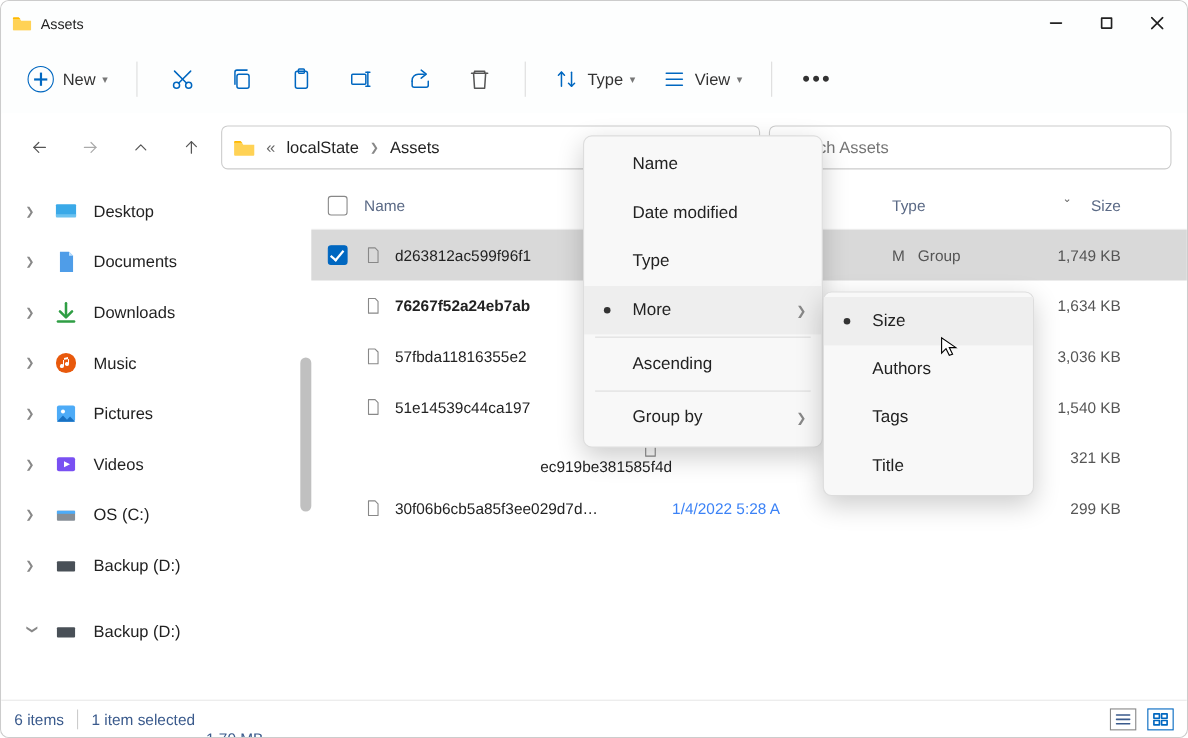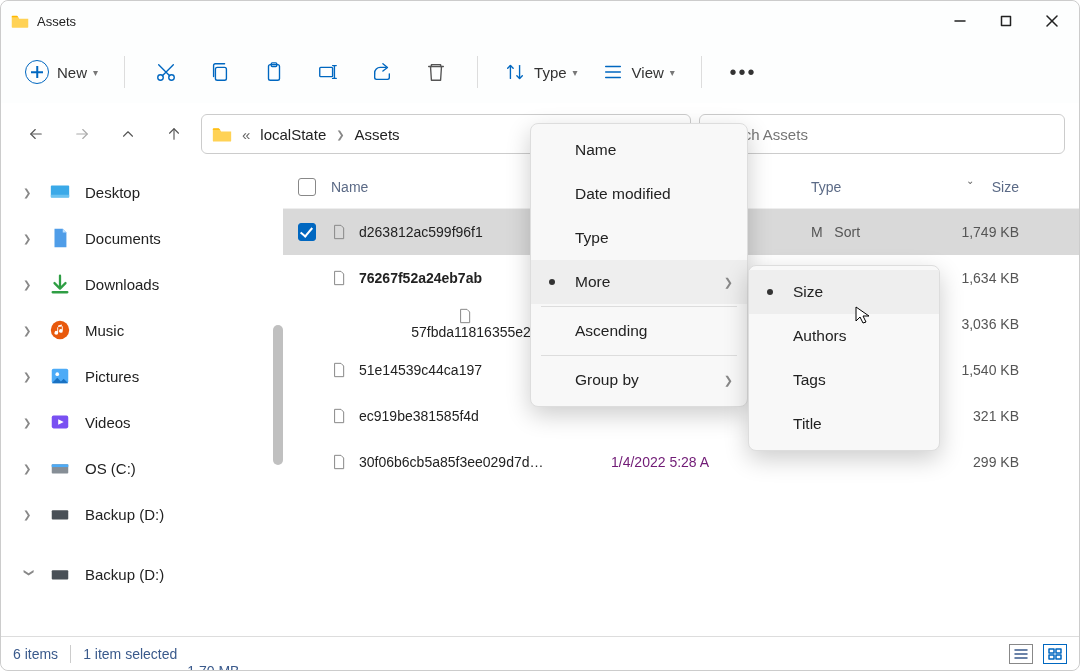--- a/index.html
+++ b/index.html
@@ -54,21 +54,21 @@
 .name-col { width: 280px; }
 .date-col { width: 200px; }
 .type-col { width: 115px; }
 .size-col { width: 115px; text-align:right; padding-right:22px; position:relative;}
 .size-col .sortchev { position:absolute; left:40px; top:-4px; font-size:10px; color:#666;}
 
 .row { height: 46px; display:flex; align-items:center; font-size:14px; color:#222;}
 .row.selected { background:#d9d9d9;}
 .row .ficon { width: 16px; margin-right: 12px;}
 .row .fname { white-space:nowrap; overflow:hidden; text-overflow:ellipsis; }
-.row .date-col { color:#701a75;}
+.row .date-col { color:#3b82f6;}
 .row .type-col { color:#555;}
 .row .size-col { color:#555;}
 
 
 .menu { position:absolute; background:#f8f8f8; border:1px solid #ddd; border-radius:8px; box-shadow: 0 8px 24px rgba(0,0,0,0.2); padding: 4px 0; }
 .menu1 { left: 529px; top: 122px; width: 218px; }
 .menu2 { left: 747px; top: 264px; width: 192px; }
 .mitem { height: 44px; display:flex; align-items:center; padding: 0 16px 0 44px; font-size:15.5px; color:#222; position:relative;}
 .mitem.hover { background:#eee;}
 .mitem .bullet { position:absolute; left:18px; width:6px; height:6px; background:#333; border-radius:50%;}
@@ -339,38 +339,38 @@
       <div class="cb-col">
           <div class="checkbox checked"></div>
         </div>
       <div class="name-col" style="display:flex;align-items:center;">
           <svg class="ficon" viewBox="0 0 24 24">
             <path class="stroke" style="stroke:#888" d="M6 2h9l4 4v16H6z"></path>
           </svg>
           <span class="fname">d263812ac599f96f1</span>
         </div>
       <div class="date-col"></div>
-      <div class="type-col"><span>M</span>&nbsp;&nbsp;&nbsp;<span>Sort</span></div>
+      <div class="type-col"><span>M</span>&nbsp;&nbsp;&nbsp;<span>Group</span></div>
       <div class="size-col">1,749 KB</div>
     </div>
     <div class="row">
       <div class="cb-col"></div>
       <div class="name-col" style="display:flex;align-items:center;font-weight:bold;">
           <svg class="ficon" viewBox="0 0 24 24">
             <path class="stroke" style="stroke:#888" d="M6 2h9l4 4v16H6z"></path>
           </svg>
           <span class="fname">76267f52a24eb7ab</span>
         </div>
       <div class="date-col"></div>
         <div class="type-col"></div>
       <div class="size-col">1,634 KB</div>
     </div>
     <div class="row">
       <div class="cb-col"></div>
-      <div class="name-col" style="display:flex;align-items:center;flex-direction:column;">
+      <div class="name-col" style="display:flex;align-items:flex-start;">
           <svg class="ficon" viewBox="0 0 24 24">
             <path class="stroke" style="stroke:#888" d="M6 2h9l4 4v16H6z"></path>
           </svg>
           <span class="fname">57fbda11816355e2</span>
         </div>
       <div class="date-col"></div>
         <div class="type-col"></div>
       <div class="size-col">3,036 KB</div>
     </div>
     <div class="row">
@@ -380,21 +380,21 @@
             <path class="stroke" style="stroke:#888" d="M6 2h9l4 4v16H6z"></path>
           </svg>
           <span class="fname">51e14539c44ca197</span>
         </div>
       <div class="date-col"></div>
         <div class="type-col"></div>
       <div class="size-col">1,540 KB</div>
     </div>
     <div class="row">
       <div class="cb-col"></div>
-      <div class="name-col" style="display:flex;align-items:flex-end;">
+      <div class="name-col" style="display:flex;align-items:flex-end;flex-direction:column;">
           <svg class="ficon" viewBox="0 0 24 24">
             <path class="stroke" style="stroke:#888" d="M6 2h9l4 4v16H6z"></path>
           </svg>
           <span class="fname">ec919be381585f4d</span>
         </div>
       <div class="date-col"></div>
         <div class="type-col"></div>
       <div class="size-col">321 KB</div>
     </div>
     <div class="row">

